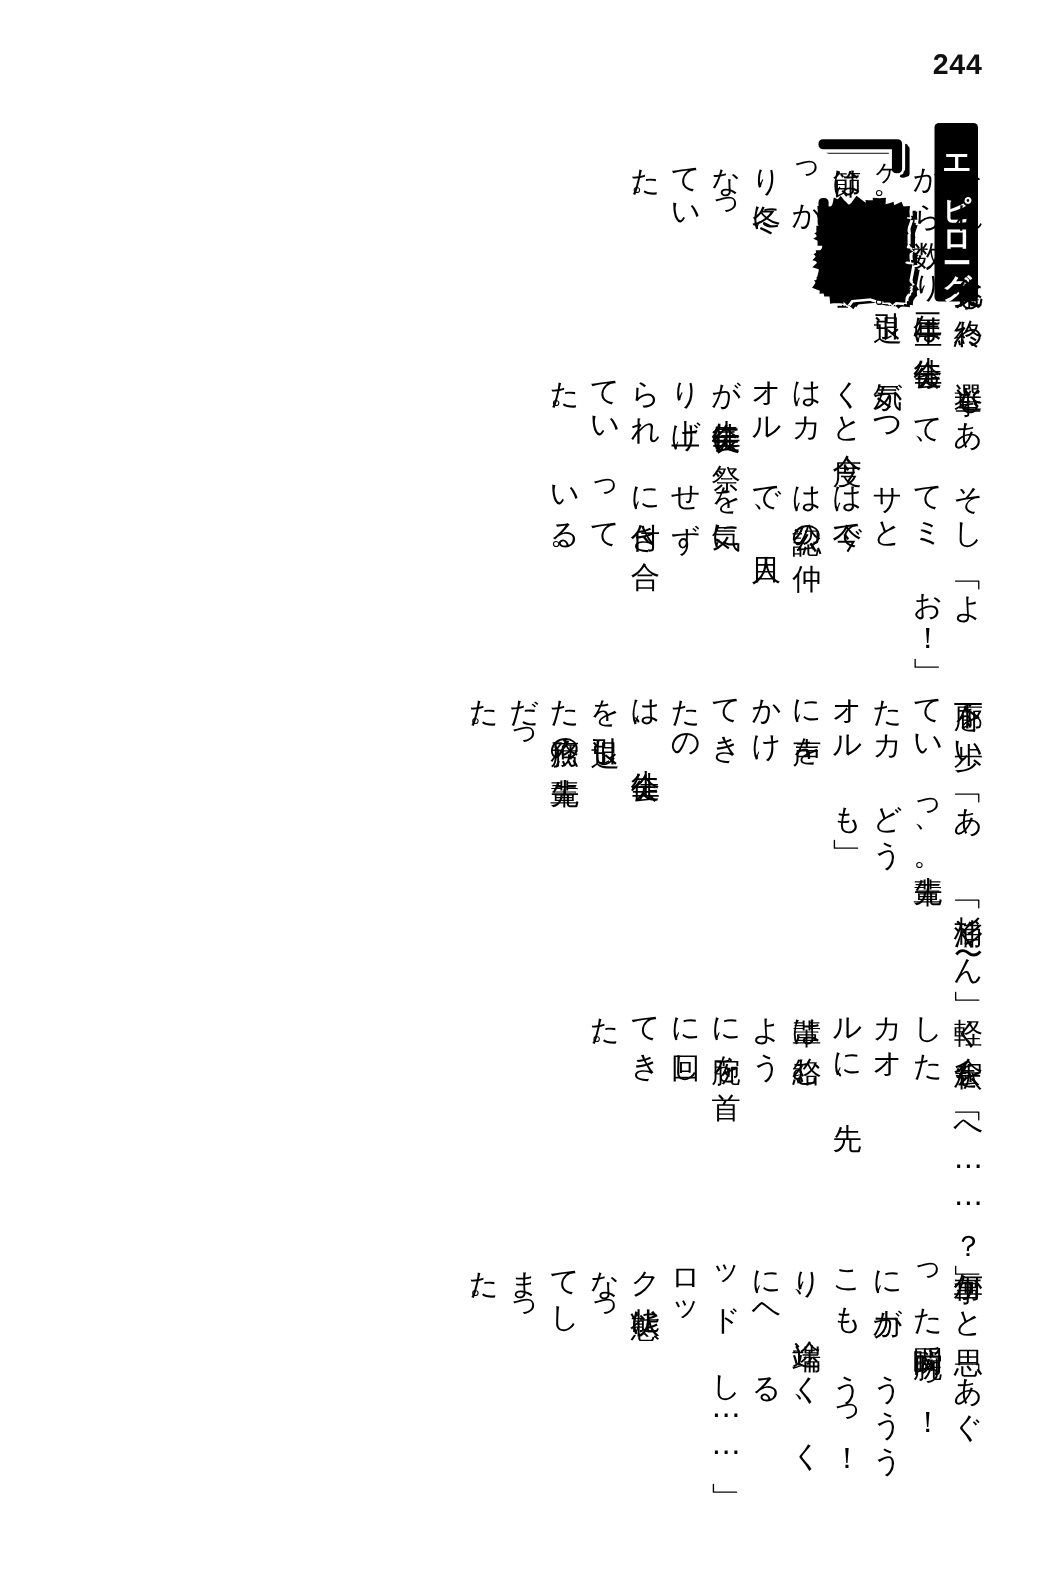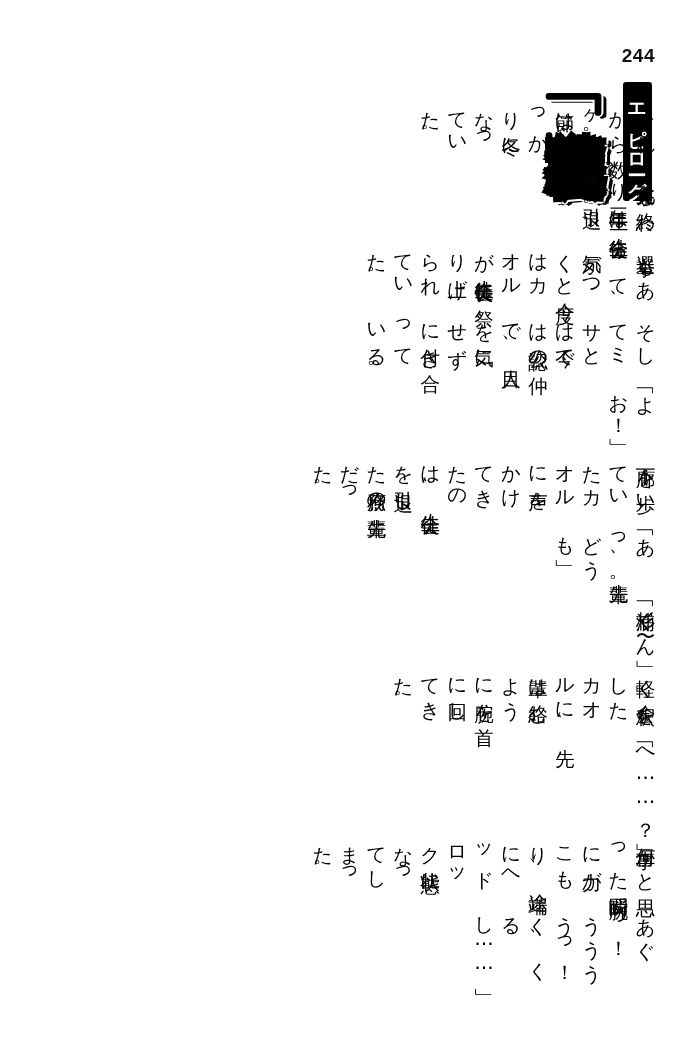--- a/index.html
+++ b/index.html
@@ -26,21 +26,20 @@
   
   .page-number {
     position: absolute;
     top: 33px;
     right: 45px;
     font-family: "Liberation Sans", sans-serif;
     font-weight: bold;
     font-size: 19px;
     letter-spacing: 0.5px;
     color: #111;
-    margin-top: 12px;
   }
 
   
   .text-block {
     position: absolute;
     top: 78px;
     right: 42px;
     height: 900px;
     display: flex;
     flex-direction: row;

